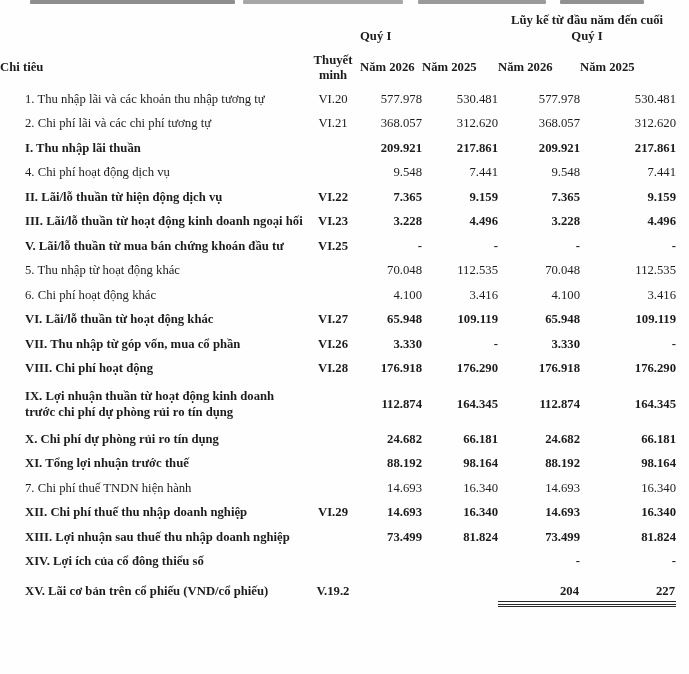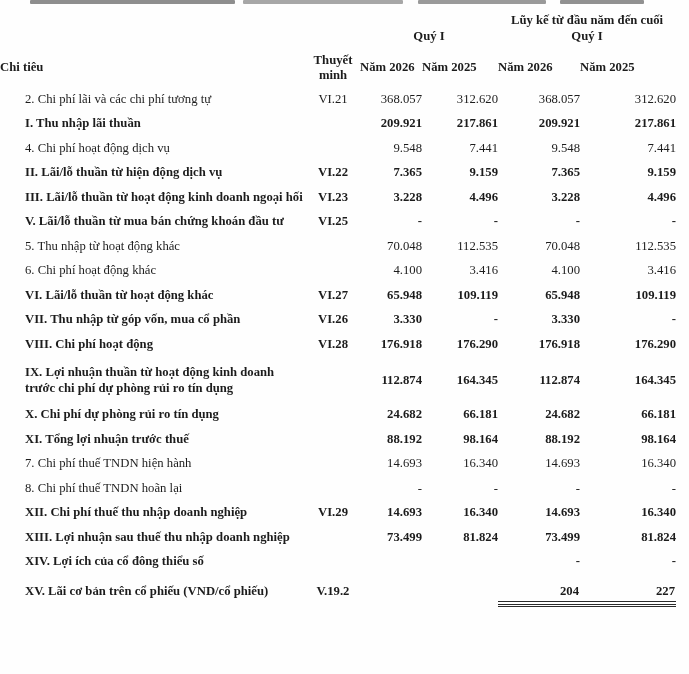--- a/index.html
+++ b/index.html
@@ -40,21 +40,21 @@
   col.c-v4    { width: 96px; }
 
   th, td {
     padding: 0;
     font-size: 12.7px;
     line-height: 1.25;
   }
   thead th { font-weight: bold; }
   tr.h1 { height: 42px; }
   tr.h2 { height: 40px; }
-  .group-q { text-align: center; vertical-align: bottom; padding-bottom: 3px; }
+  .group-q { text-align: left; vertical-align: bottom; padding-bottom: 3px; }
   .group-l { text-align: center; vertical-align: bottom; padding-bottom: 3px; }
   .label-h { text-align: left; vertical-align: middle; }
   .note-h  { text-align: center; vertical-align: middle; line-height: 1.15; }
   .year-h  { text-align: left; vertical-align: middle; white-space: nowrap; }
 
   tbody tr { height: 24.5px; }
   tbody tr.tall { height: 46px; }
   tbody tr.final { height: 30px; }
   tbody td { vertical-align: bottom; padding-bottom: 5px; }
   tbody tr.tall td { vertical-align: middle; padding-bottom: 0; }
@@ -104,20 +104,28 @@
         <th class="label-h">Chi tiêu</th>
         <th class="note-h">Thuyết minh</th>
         <th class="year-h">Năm 2026</th>
         <th class="year-h">Năm 2025</th>
         <th class="year-h">Năm 2026</th>
         <th class="year-h">Năm 2025</th>
       </tr>
     </thead>
     <tbody>
         <tr>
+          <td class="lbl">1. Thu nhập lãi và các khoản thu nhập tương tự</td>
+          <td class="note">VI.20</td>
+          <td class="val">577.978</td>
+          <td class="val">530.481</td>
+          <td class="val">577.978</td>
+          <td class="val">530.481</td>
+        </tr>
+        <tr>
           <td class="lbl">2. Chi phí lãi và các chi phí tương tự</td>
           <td class="note">VI.21</td>
           <td class="val">368.057</td>
           <td class="val">312.620</td>
           <td class="val">368.057</td>
           <td class="val">312.620</td>
         </tr>
         <tr class="bold">
           <td class="lbl">I. Thu nhập lãi thuần</td>
           <td class="note"></td>
@@ -223,28 +231,20 @@
           <td class="val">98.164</td>
         </tr>
         <tr>
           <td class="lbl">7. Chi phí thuế TNDN hiện hành</td>
           <td class="note"></td>
           <td class="val">14.693</td>
           <td class="val">16.340</td>
           <td class="val">14.693</td>
           <td class="val">16.340</td>
         </tr>
-        <tr>
-          <td class="lbl">8. Chi phí thuế TNDN hoãn lại</td>
-          <td class="note"></td>
-          <td class="val">-</td>
-          <td class="val">-</td>
-          <td class="val">-</td>
-          <td class="val">-</td>
-        </tr>
         <tr class="bold">
           <td class="lbl">XII. Chi phí thuế thu nhập doanh nghiệp</td>
           <td class="note">VI.29</td>
           <td class="val">14.693</td>
           <td class="val">16.340</td>
           <td class="val">14.693</td>
           <td class="val">16.340</td>
         </tr>
         <tr class="bold">
           <td class="lbl">XIII. Lợi nhuận sau thuế thu nhập doanh nghiệp</td>

